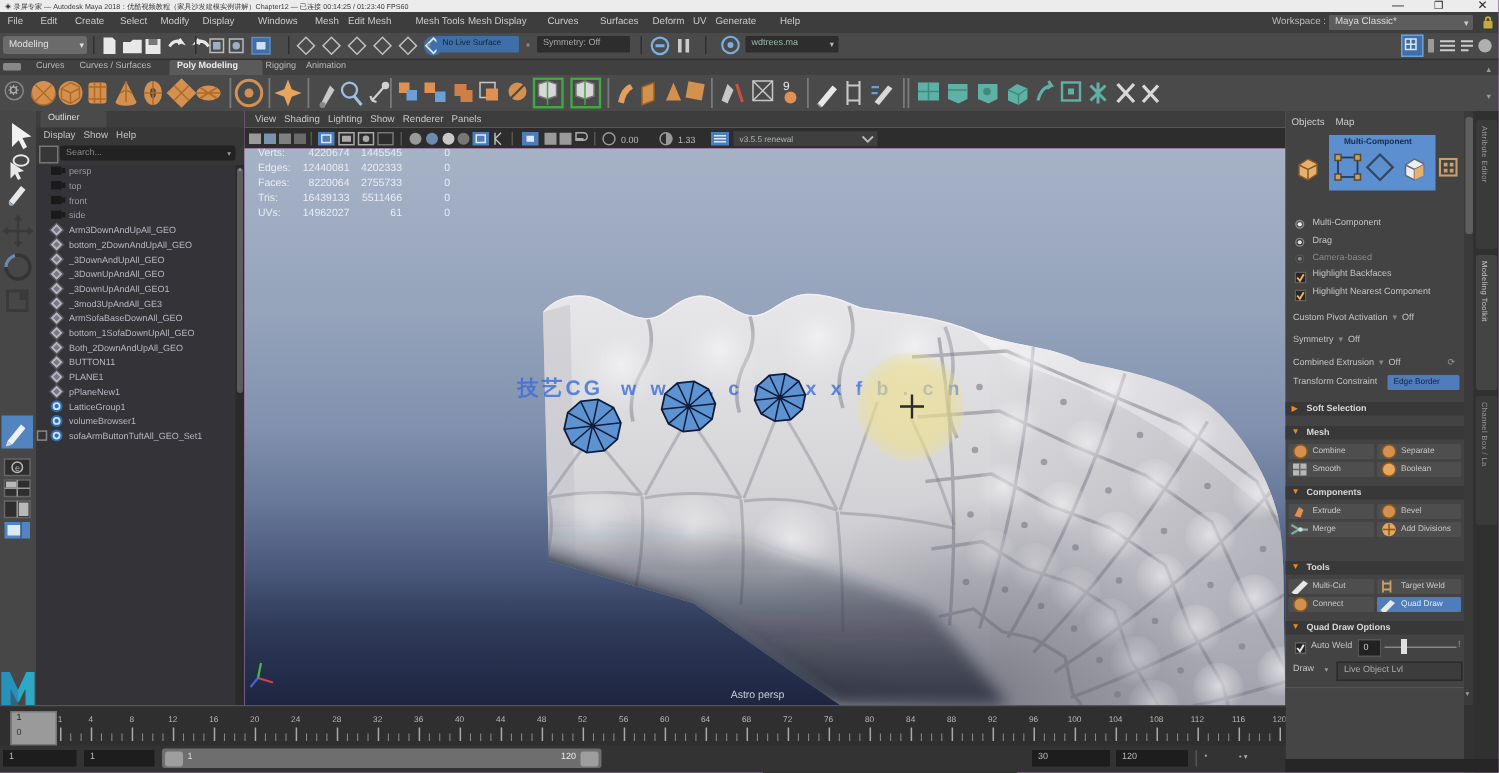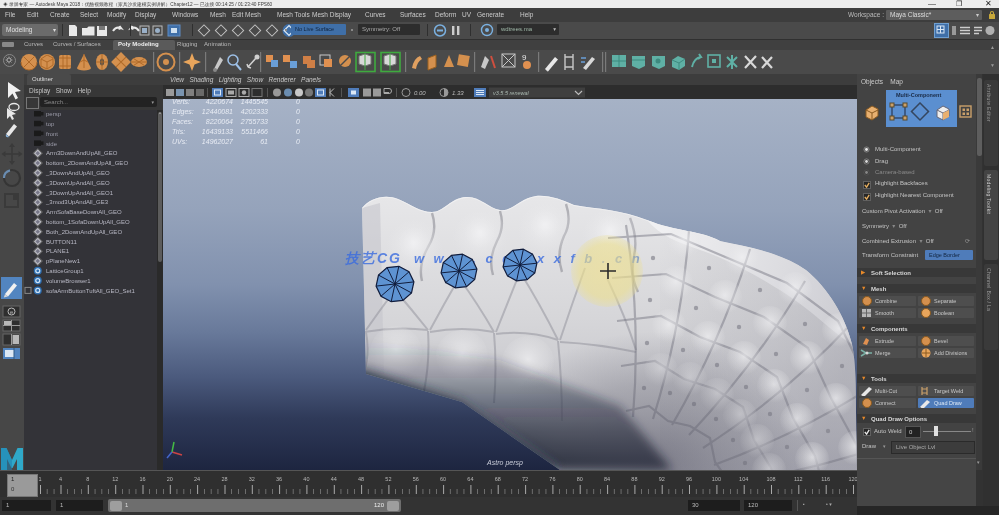--- a/index.html
+++ b/index.html
@@ -346,21 +346,21 @@
       <rect x="1" y="207.40000000000006" width="6" height="6" fill="none" stroke="#888"></rect>
       <circle cx="13.75" cy="210.40000000000006" r="4" fill="#2e6eb0"></circle>
       <circle cx="13.75" cy="210.40000000000006" r="2" fill="none" stroke="#cfe2f4" stroke-width="1.2"></circle>
       <text x="22" y="212.60000000000005" font-size="6" fill="#b8b8c4" font-family="Liberation Sans">sofaArmButtonTuftAll_GEO_Set1</text>
     </svg>
   <div class="abs" style="left:133px;top:36px;width:6px;height:360px;background:#2a2a2a;"></div>
   <div class="abs" style="left:134px;top:38px;width:4px;height:150px;background:#5c5c5c;border-radius:2px;"></div>
   <div class="abs" style="left:134px;top:36px;font-size:4px;color:#999;">▲</div>
 </div>
 
-<div class="abs" style="left:163px;top:74px;width:694px;height:396px;background:#f0abfc;font-style:italic;" id="viewport">
+<div class="abs" style="left:163px;top:74px;width:694px;height:396px;background:#f0abfc;" id="viewport">
  <div class="abs" style="left:0;top:0;width:694px;height:11px;background:#3d3d3d;">
    <div class="abs" style="left:7px;top:2px;font-size:6.5px;color:#c8c8c8;">View&nbsp;&nbsp;&nbsp;Shading&nbsp;&nbsp;&nbsp;Lighting&nbsp;&nbsp;&nbsp;Show&nbsp;&nbsp;&nbsp;Renderer&nbsp;&nbsp;&nbsp;Panels</div>
  </div>
  <div class="abs" style="left:0;top:11px;width:694px;height:14px;background:#2d2d2d;">
   <svg class="abs" style="left:0;top:0;" width="694" height="14" viewBox="0 0 694 14">
     <g fill="#9a9a9a">
       <rect x="3" y="4" width="8" height="7"></rect>
           <rect x="13" y="4" width="8" height="7" fill="#7a94b0"></rect>
           <rect x="23" y="4" width="8" height="7" fill="#808080"></rect>
           <rect x="33" y="4" width="8" height="7" fill="#6a6a6a"></rect>

